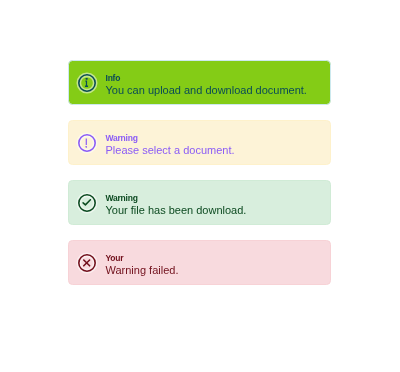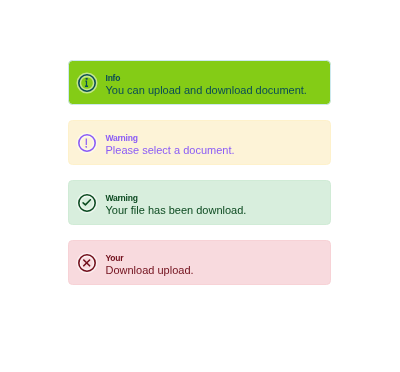--- a/index.html
+++ b/index.html
@@ -91,16 +91,16 @@
       </div>
     </div>
     <div class="alert" style="background: rgb(248, 218, 222); border: 1px solid rgb(247, 210, 214); color: rgb(113, 16, 28);">
       <span class="alert-icon"><svg viewBox="0 0 24 24" width="18" height="18">
           <circle cx="12" cy="12" r="10.9" fill="none" stroke="#ffffff" stroke-width="6.2" opacity="0.5"></circle>
           <circle cx="12" cy="12" r="10.9" fill="none" stroke="currentColor" stroke-width="2.1"></circle>
           <path d="M7.7 7.95 L15.5 15.75 M15.5 7.95 L7.7 15.75" fill="none" stroke="currentColor" stroke-width="2.1" stroke-linecap="round"></path>
         </svg></span>
       <div class="alert-body">
         <div class="alert-title">Your</div>
-        <div class="alert-text">Download upload.</div>
+        <div class="alert-text">Warning failed.</div>
       </div>
     </div>
   </div>
 
 </body></html>

